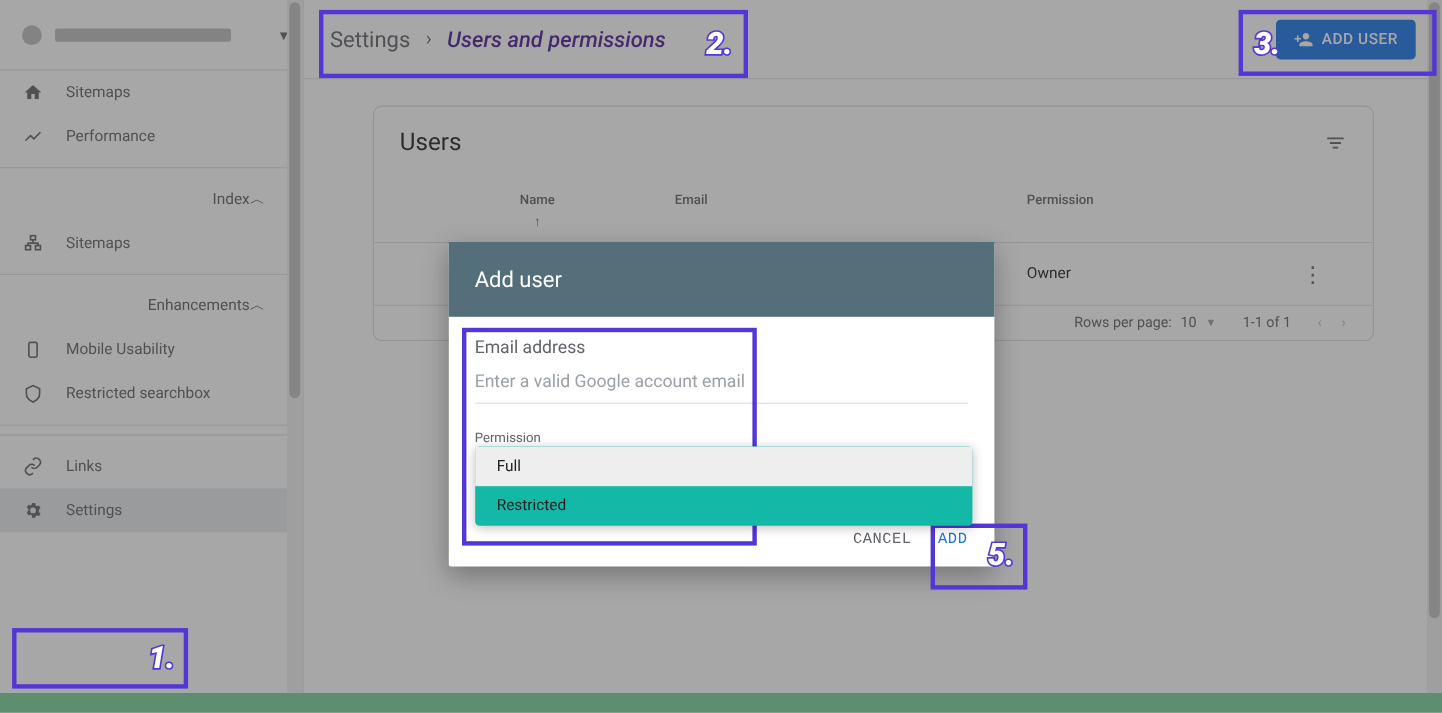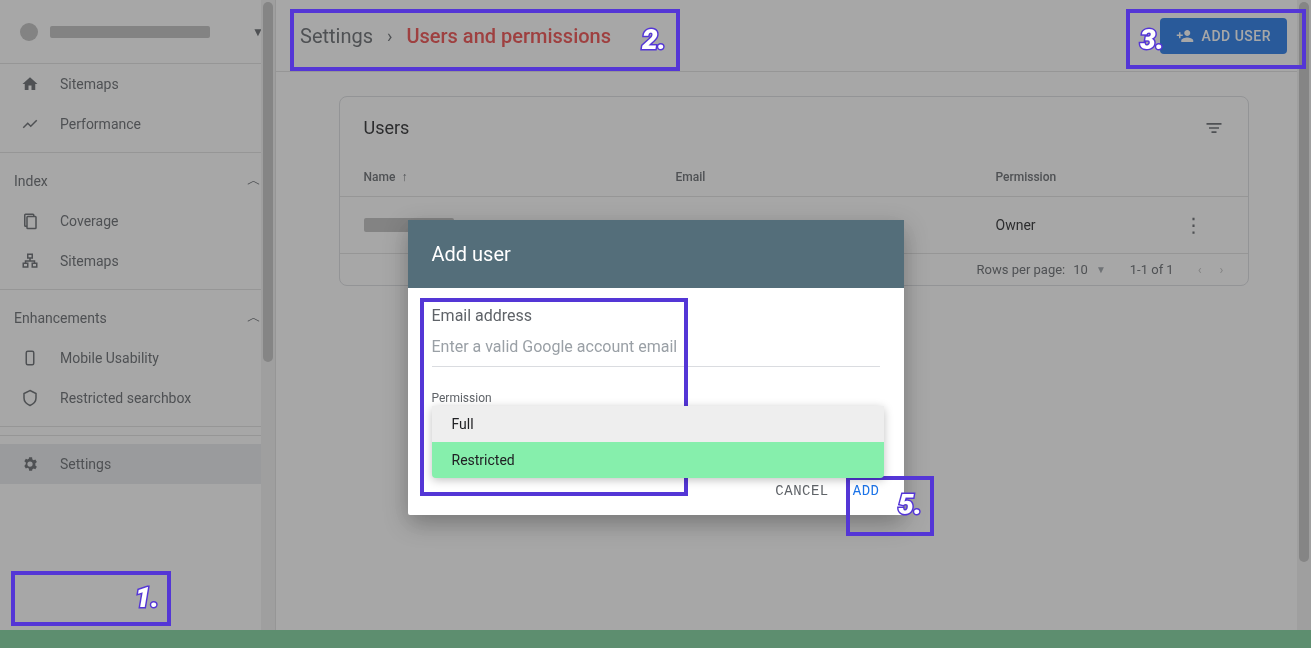--- a/index.html
+++ b/index.html
@@ -14,64 +14,64 @@
 
 .main-area { display: flex; flex: 1; overflow: hidden; }
 
 .sidebar { width: 276px; border-right: 1px solid #e0e0e0; overflow-y: auto; padding-top: 8px; position: relative; }
 .sidebar-scrollbar-track { position: absolute; right: 0; top: 0; width: 14px; height: 100%; background: #f1f1f1; }
 .sidebar-scrollbar-thumb { position: absolute; right: 2px; top: 2px; width: 10px; height: 360px; background: #c1c1c1; border-radius: 5px; }
 
 .nav-item { display: flex; align-items: center; height: 40px; padding: 0 20px; color: #5f6368; font-size: 14px; cursor: pointer; }
 .nav-item.active { background: #e8eaed; }
 .nav-icon { width: 20px; height: 20px; margin-right: 20px; display: inline-flex; align-items: center; justify-content: center; color: #5f6368; }
-.nav-section-header { display: flex; align-items: center; justify-content: space-between; height: 40px; padding: 0 14px; color: #5f6368; font-size: 14px; cursor: pointer; }
+.nav-section-header { display: flex; align-items: center; justify-content: flex-end; height: 40px; padding: 0 34px; color: #5f6368; font-size: 14px; cursor: pointer; }
 .section-divider { border: none; border-top: 1px solid #e0e0e0; margin: 8px 0; }
 
 .content { flex: 1; display: flex; flex-direction: column; position: relative; }
 .content-scrollbar-track { position: absolute; right: 0; top: 0; width: 14px; height: 100%; background: #f1f1f1; }
 .content-scrollbar-thumb { position: absolute; right: 2px; top: 2px; width: 10px; height: 560px; background: #c1c1c1; border-radius: 5px; }
 
 .toolbar { height: 72px; display: flex; align-items: center; padding: 0 24px; border-bottom: 1px solid #e0e0e0; }
 .breadcrumb { display: flex; align-items: center; font-size: 20px; color: #202124; gap: 14px; }
 .breadcrumb-sep { color: #5f6368; font-size: 18px; }
-.breadcrumb-current { font-weight: 500; color: #ef4444; }
+.breadcrumb-current { font-weight: 500; color: #4c1d95; font-style: italic; }
 .breadcrumb-prev { color: #5f6368; }
 
 .add-user-btn { margin-left: auto; background: #1a73e8; color: #fff; border: none; height: 36px; padding: 0 16px; border-radius: 4px; font-size: 14px; font-weight: 500; letter-spacing: 0.5px; display: flex; align-items: center; gap: 8px; cursor: pointer; }
 
 .page-body { padding: 24px 48px; }
 .card { background: #fff; border: 1px solid #dadce0; border-radius: 8px; width: 910px; margin: 0 auto; }
 .card-header { display: flex; align-items: center; justify-content: space-between; padding: 20px 24px; }
-.card-title { font-size: 18px; color: #202124; }
+.card-title { font-size: 22px; color: #202124; }
 .filter-icon { color: #5f6368; cursor: pointer; }
 
 .table-head { display: flex; padding: 12px 24px; border-bottom: 1px solid #e0e0e0; font-size: 12px; color: #5f6368; font-weight: 500; }
-.col-name { width: 312px; display: flex; align-items: center; gap: 6px; }
+.col-name { width: 250px; display: flex; align-items: center; gap: 6px; flex-direction: column; }
 .col-email { width: 320px; }
 .col-perm { flex: 1; }
 .col-actions { width: 40px; }
 
 .table-row { display: flex; padding: 16px 24px; border-bottom: 1px solid #e0e0e0; font-size: 14px; color: #202124; align-items: center; }
 .obscured-cell { width: 90px; height: 14px; background: #bdbdbd; border-radius: 2px; }
 
 .table-footer { display: flex; align-items: center; justify-content: flex-end; padding: 8px 24px; font-size: 13px; color: #5f6368; gap: 24px; }
 .rows-select { display: flex; align-items: center; gap: 8px; }
 .pager-arrows { display: flex; gap: 18px; color: #bdbdbd; }
 
 
 .overlay { position: absolute; inset: 0; background: rgba(60,60,60,0.45); display: flex; align-items: flex-start; justify-content: center; }
 .dialog { width: 496px; background: #fff; margin-top: 220px; border-radius: 2px; box-shadow: 0 8px 24px rgba(0,0,0,0.3); overflow: visible; }
 .dialog-header { background: #546e7a; color: #fff; padding: 22px 24px; font-size: 20px; }
 .dialog-body { padding: 18px 24px 70px 24px; position: relative; }
 .field-label { font-size: 16px; color: #5f6368; margin-bottom: 2px; }
 .email-input { width: 100%; border: none; border-bottom: 1px solid #dadce0; padding: 10px 0; font-size: 16px; color: #202124; outline: none; }
 .email-input::placeholder { color: #9aa0a6; }
 .perm-label { font-size: 12px; color: #5f6368; margin-top: 24px; }
-.dropdown-menu { position: absolute; left: 24px; top: 118px; width: 452px; background: #86efac; box-shadow: 0 2px 10px rgba(0,0,0,0.25); border-radius: 4px; z-index: 5; }
+.dropdown-menu { position: absolute; left: 24px; top: 118px; width: 452px; background: #14b8a6; box-shadow: 0 2px 10px rgba(0,0,0,0.25); border-radius: 4px; z-index: 5; }
 .dropdown-option { padding: 10px 20px; font-size: 14px; color: #202124; cursor: pointer; }
 .dropdown-option.selected { background: #eeeeee; }
 .dialog-actions { display: flex; justify-content: flex-end; gap: 24px; padding: 8px 24px 16px 24px; }
 .text-btn { background: none; border: none; font-size: 14px; font-weight: 500; letter-spacing: 0.5px; cursor: pointer; color: #5f6368; font-family: Liberation Mono, monospace; }
 .text-btn.primary { color: #1a73e8; }
 
 
 .annotation { position: absolute; border: 4px solid #5436d6; pointer-events: none; }
 .annotation .num { position: absolute; font-size: 28px; font-weight: 900; font-style: italic; color: #fff; -webkit-text-stroke: 3px #5436d6; paint-order: stroke fill; }
 .ann1 { left: 11px; top: 571px; width: 160px; height: 55px; }
@@ -120,29 +120,20 @@
       </div>
 
       <hr class="section-divider">
       <div class="nav-section-header">
         <span>Index</span>
         <span>︿</span>
       </div>
       <div class="nav-item">
         <span class="nav-icon">
           <svg width="18" height="18" viewBox="0 0 24 24" fill="none" stroke="#5f6368" stroke-width="2">
-              <rect x="5" y="3" width="12" height="16" rx="1"></rect>
-              <rect x="8" y="6" width="12" height="16" rx="1" fill="#fff"></rect>
-            </svg>
-        </span>
-        <span>Coverage</span>
-      </div>
-      <div class="nav-item">
-        <span class="nav-icon">
-          <svg width="18" height="18" viewBox="0 0 24 24" fill="none" stroke="#5f6368" stroke-width="2">
               <rect x="9" y="3" width="6" height="5"></rect>
               <rect x="3" y="15" width="6" height="5"></rect>
               <rect x="15" y="15" width="6" height="5"></rect>
               <path d="M12 8v4M12 12H6v3M12 12h6v3"></path>
             </svg>
         </span>
         <span>Sitemaps</span>
       </div>
 
       <hr class="section-divider">
@@ -163,20 +154,29 @@
           <svg width="18" height="18" viewBox="0 0 24 24" fill="none" stroke="#5f6368" stroke-width="2">
               <path d="M12 2l8 4v6c0 5-3.5 8-8 10-4.5-2-8-5-8-10V6l8-4z"></path>
             </svg>
         </span>
         <span>Restricted searchbox</span>
       </div>
 
       <hr class="section-divider">
 
       <hr class="section-divider">
+      <div class="nav-item">
+        <span class="nav-icon">
+          <svg width="18" height="18" viewBox="0 0 24 24" fill="none" stroke="#5f6368" stroke-width="2">
+              <path d="M10 13a5 5 0 007 0l3-3a5 5 0 00-7-7l-1 1"></path>
+              <path d="M14 11a5 5 0 00-7 0l-3 3a5 5 0 007 7l1-1"></path>
+            </svg>
+        </span>
+        <span>Links</span>
+      </div>
       <div class="nav-item active">
         <span class="nav-icon">
           <svg width="18" height="18" viewBox="0 0 24 24" fill="#5f6368">
               <path d="M19.14 12.94a7.07 7.07 0 000-1.88l2.03-1.58-2-3.46-2.39.96a7.03 7.03 0 00-1.62-.94L14.8 3h-4l-.36 2.04c-.58.23-1.12.55-1.62.94l-2.39-.96-2 3.46 2.03 1.58a7.07 7.07 0 000 1.88L4.43 14.5l2 3.46 2.39-.96c.5.39 1.04.71 1.62.94L10.8 21h4l.36-2.04c.58-.23 1.12-.55 1.62-.94l2.39.96 2-3.46-2.03-1.58zM12 15.5A3.5 3.5 0 1112 8.5a3.5 3.5 0 010 7z"></path>
             </svg>
         </span>
         <span>Settings</span>
       </div>
 
       <div class="sidebar-scrollbar-track">

